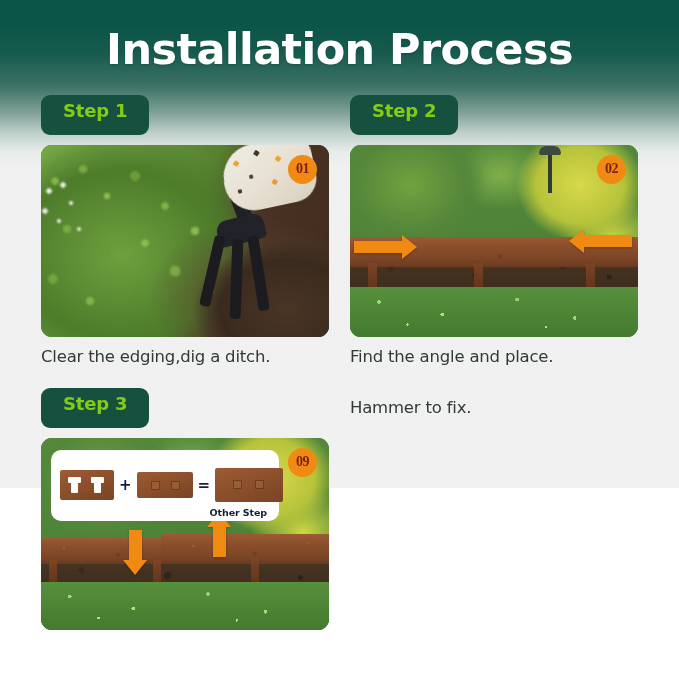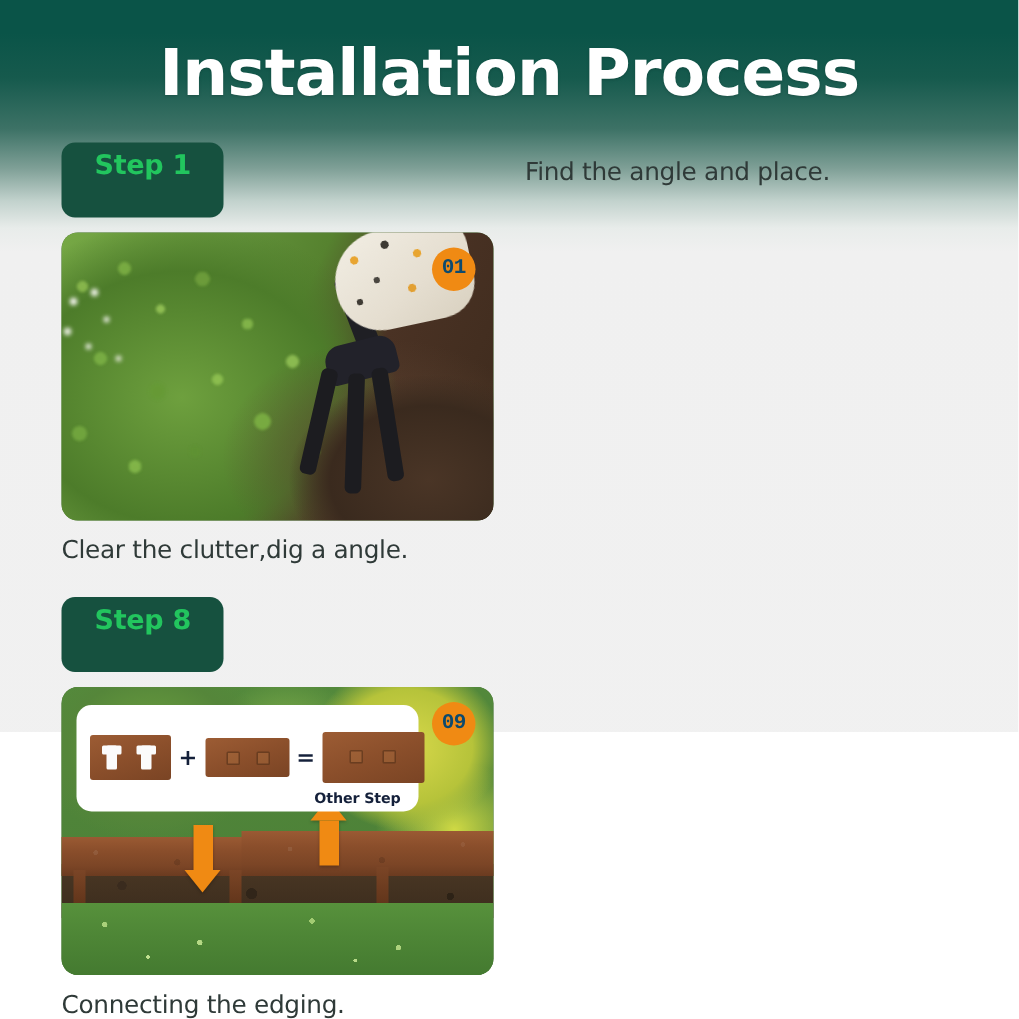--- a/index.html
+++ b/index.html
@@ -43,26 +43,26 @@
     top: 95px; left: 41px;
     width: 598px;
   }
   .row { display: flex; gap: 21px; }
   .row + .row { margin-top: 22px; }
   .cell { width: 288px; }
 
   .step-badge {
     display: inline-block;
     background: #16513f;
-    color: #22c55e;
+    color: #84cc16;
     font-family: "DejaVu Sans", sans-serif;
     font-weight: 700;
     font-size: 18px;
     letter-spacing: -0.2px;
-    padding: 6px 22px 24px 22px;
+    padding: 6px 22px 14px 22px;
     border-radius: 9px;
     line-height: 1.1;
   }
 
   .photo {
     position: relative;
     margin-top: 10px;
     width: 288px;
     height: 192px;
     border-radius: 11px;
@@ -79,22 +79,22 @@
     white-space: nowrap;
   }
 
   
   .num-badge {
     position: absolute;
     top: 10px; right: 12px;
     width: 29px; height: 29px;
     border-radius: 50%;
     background: #f08a13;
-    color: #0c4a6e;
-    font-family: Liberation Mono, monospace;
+    color: #7f1d1d;
+    font-family: Liberation Serif, serif;
     font-weight: 700;
     font-size: 14px;
     display: flex; align-items: center; justify-content: center;
     letter-spacing: -0.4px;
     z-index: 9;
   }
 
   
   .p1-bg {
     position: absolute; inset: 0;
@@ -368,33 +368,53 @@
           <div class="p1-tool">
             <div class="p1-handle"></div>
             <div class="p1-hub"></div>
             <div class="tine" style="left:16px; top:44px; height:72px; transform:rotate(13deg);"></div>
             <div class="tine" style="left:40px; top:48px; height:80px; transform:rotate(2deg);"></div>
             <div class="tine" style="left:62px; top:44px; height:76px; transform:rotate(-9deg);"></div>
           </div>
           <div class="p1-glove"></div>
           <div class="num-badge">01</div>
         </div>
-        <div class="caption">Clear the clutter,dig a angle.</div>
+        <div class="caption">Clear the edging,dig a ditch.</div>
       </div>
 
       <div class="cell">
+        <div class="step-badge">Step 2</div>
+        <div class="photo">
+          <div class="garden-bg"></div>
+          <div class="lamp" style="left:198px; top:8px;"></div>
+          <div class="soil-strip" style="top:108px; height:40px;"></div>
+          <div class="edging tex" style="left:-6px; top:92px; width:300px; height:30px;"></div>
+          <div class="stake" style="left:18px; top:118px; width:9px; height:28px;"></div>
+          <div class="stake" style="left:124px; top:118px; width:9px; height:28px;"></div>
+          <div class="stake" style="left:236px; top:118px; width:9px; height:28px;"></div>
+          <div class="grass-strip" style="height:50px;"></div>
+          <div class="arrow-h right" style="left:4px; top:92px;">
+            <div class="shaft" style="width:48px;"></div>
+              <div class="head"></div>
+          </div>
+          <div class="arrow-h left" style="right:6px; top:86px;">
+            <div class="head"></div>
+              <div class="shaft" style="width:48px;"></div>
+          </div>
+          <div class="num-badge">02</div>
+        </div>
         <div class="caption">Find the angle and place.</div>
       </div>
 
     </div>
 
     <div class="row">
 
       <div class="cell">
-        <div class="step-badge">Step 8</div>
+        <div class="step-badge">Step 3</div>
         <div class="photo">
           <div class="garden-bg"></div>
           <div class="soil-strip" style="top:118px; height:36px;"></div>
           <div class="edging tex" style="left:-6px; top:100px; width:160px; height:26px;"></div>
           <div class="edging tex" style="left:120px; top:96px; width:180px; height:30px;"></div>
           <div class="stake" style="left:8px; top:122px; width:8px; height:26px;"></div>
           <div class="stake" style="left:112px; top:122px; width:8px; height:26px;"></div>
           <div class="stake" style="left:210px; top:120px; width:8px; height:28px;"></div>
           <div class="grass-strip" style="height:48px;"></div>
 
@@ -420,21 +440,21 @@
             <div class="dg-op">=</div>
             <div class="dg-panel" style="width:68px; height:34px;">
               <div class="tab" style="left:18px; top:12px;"></div>
               <div class="tab" style="left:40px; top:12px;"></div>
             </div>
             <div class="other-side">Other Step</div>
           </div>
 
           <div class="num-badge">09</div>
         </div>
-        <div class="caption">Connecting the edging.</div>
       </div>
 
       <div class="cell">
+        <div class="caption">Hammer to fix.</div>
       </div>
 
     </div>
   </div>
 </div>
 
 </body></html>

